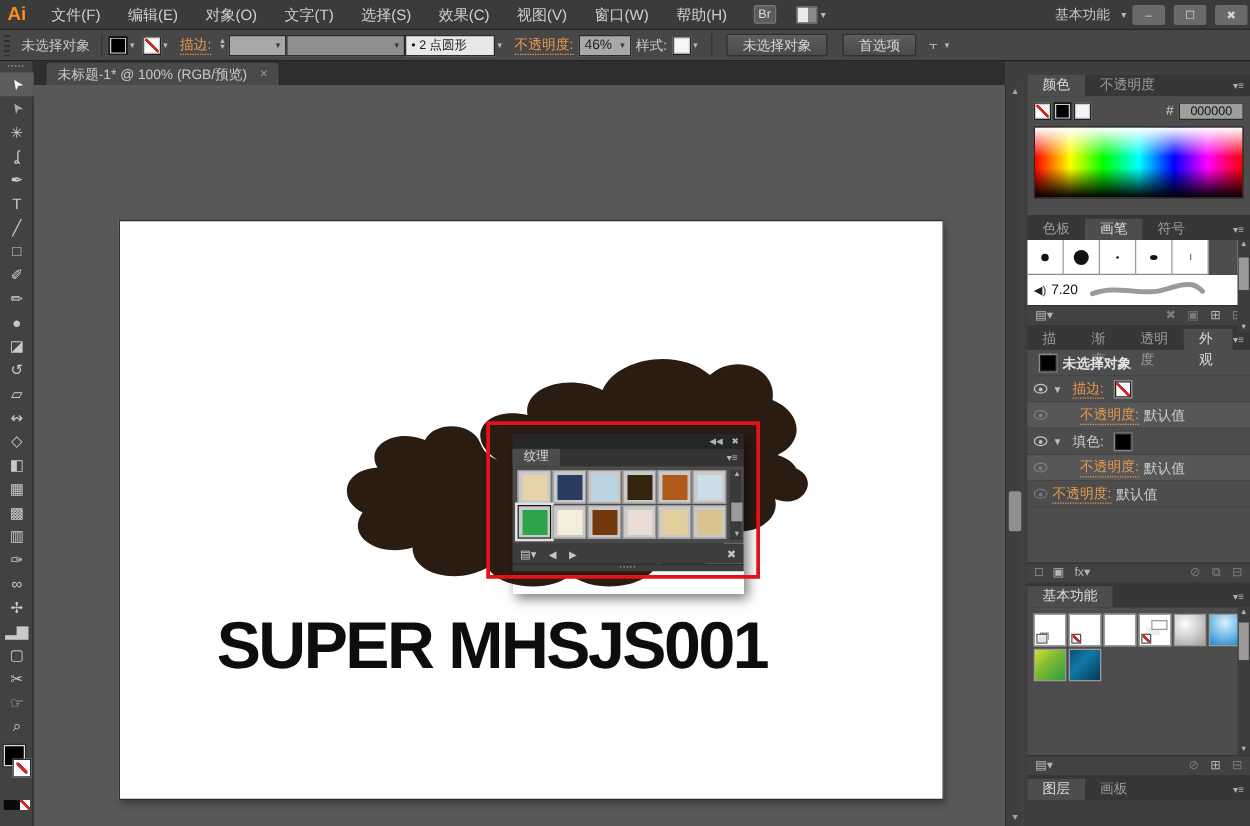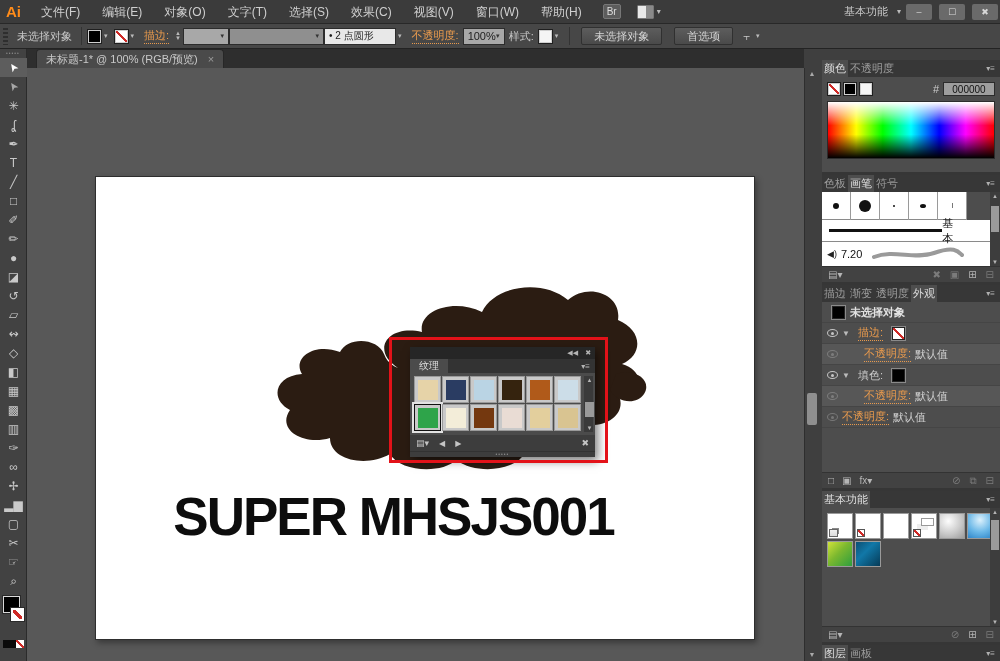--- a/index.html
+++ b/index.html
@@ -78,21 +78,21 @@
               font-size:53px; font-weight:bold; letter-spacing:-2px; color:#0d0d0d; }
   #red-box { position:absolute; left:362px; top:269px; width:219px; height:126px;
              border:3px solid #e31219; }
   #vscroll { position:absolute; right:0; top:0; width:14px; height:593px; background:#3f3f3f;
              border-left:1px solid #2e2e2e; }
   #vscroll .arr { position:absolute; left:0; width:14px; height:12px; font-size:7px; color:#a9a9a9;
                   text-align:center; line-height:12px; }
   #vscroll .thumb { position:absolute; left:2px; top:325px; width:10px; height:32px; background:#8f8f8f; border-radius:2px; }
 
   
-  #tex-panel { position:absolute; left:383px; top:279px; width:185px; height:110px;
+  #tex-panel { position:absolute; left:383px; top:279px; width:185px; height:128px;
                box-shadow:3px 4px 9px rgba(0,0,0,.5); font-size:10px; }
   #tex-top { height:12px; background:#262626; display:flex; align-items:center; justify-content:flex-end;
              padding:0 4px; color:#b5b5b5; }
   #tex-top span { margin-left:7px; font-size:7px; }
   #tex-tabs { height:14px; background:#333; display:flex; align-items:center; }
   #tex-tab { height:14px; background:#4b4b4b; color:#ddd; padding:0 9px; line-height:14px; }
   #tex-menu { margin-left:auto; padding-right:5px; color:#b5b5b5; font-size:8px; }
   #tex-body { height:62px; background:#4b4b4b; display:flex; padding:3px 2px 3px 4px; }
   #tex-grid { display:grid; grid-template-columns:repeat(6,27px); grid-auto-rows:27px; gap:1px; }
   .tcell { background:#c9c9c9; border:1px solid #9a9a9a; display:flex; align-items:center; justify-content:center; }
@@ -103,21 +103,21 @@
   #tex-scroll .thumb { position:absolute; left:1px; top:26px; width:9px; height:15px; background:#9a9a9a; }
   #tex-foot { height:16px; background:#3d3d3d; display:flex; align-items:center; padding:0 6px; color:#c5c5c5; }
   #tex-foot .nav { font-size:8px; margin-left:10px; }
   #tex-foot .right { margin-left:auto; font-size:9px; }
   #tex-grip { height:6px; background:#3d3d3d; text-align:center; color:#8b8b8b; font-size:5px;
               line-height:5px; letter-spacing:1px; border-top:1px solid #323232; }
 
   
   #dock { position:absolute; left:822px; top:56px; width:178px; height:605px; background:#3f3f3f; font-size:11px; }
   .panel-tabs { height:17px; background:#373737; display:flex; align-items:center; color:#9c9c9c; }
-  .panel-tabs .tab { padding:0 2px; height:17px; line-height:17px; }
+  .panel-tabs .tab { padding:0 12px; height:17px; line-height:17px; }
   .panel-tabs .tab.active { background:#4d4d4d; color:#dcdcdc; }
   .panel-tabs .pmenu { margin-left:auto; padding-right:5px; color:#b0b0b0; font-size:8px; }
   .pbody { background:#4d4d4d; }
 
   
   #color-body { height:95px; padding:5px 5px 0 5px; }
   #color-swrow { display:flex; align-items:center; }
   #color-swrow .sw { width:14px; height:14px; margin-right:2px; }
   #hexwrap { margin-left:auto; display:flex; align-items:center; }
   #hexfield { width:52px; height:14px; background:#9e9e9e; border:1px solid #2c2c2c; color:#111;
@@ -234,21 +234,21 @@
       </span>
     <span class="field" style="width:95px;background:#8f8f8f">
         <span class="ddbox">▾</span>
       </span>
     <span class="field" style="width:72px;background:#e8e8e8">
       <span style="font-size:10px;white-space:nowrap">• 2 点圆形</span>
     </span>
     <span class="dd">▾</span>
     <span class="link-orange">不透明度:</span>
     <span class="field" style="width:42px">
-      <span>100%</span>
+      <span>46%</span>
       <span class="ddbox">▾</span>
     </span>
     <span class="opt-label">样式:</span>
     <span class="sw sw-white"></span>
     <span class="dd">▾</span>
     <span class="vsep"></span>
     <span class="btn">未选择对象</span>
     <span class="btn">首选项</span>
     <span class="opt-label">⫟</span>
     <span class="dd">▾</span>
@@ -481,24 +481,20 @@
             <span class="dot d3"></span>
           </span>
         <span class="bcell">
             <span class="dot d4"></span>
           </span>
         <span class="bcell">
             <span class="dot d5"></span>
           </span>
         <span class="bfill"></span>
       </div>
-      <div class="brow" id="brow2" style="padding-right:10px">
-        <span id="basic-line"></span>
-        <span id="basic-label">基本</span>
-      </div>
       <div class="brow" id="brow3" style="padding-right:10px">
         <span class="art-ic">◀)</span>
         <span id="art-size">7.20</span>
         <svg width="92" height="14" style="margin-left:10px">
           <path d="M2 10 C 22 2, 42 13, 62 6 S 86 4, 90 8" stroke="#9a9a9a" stroke-width="4" fill="none" stroke-linecap="round"></path>
         </svg>
       </div>
       <div id="bscroll">
         <span class="arr" style="top:1px">▲</span>
         <span class="thumb"></span>

